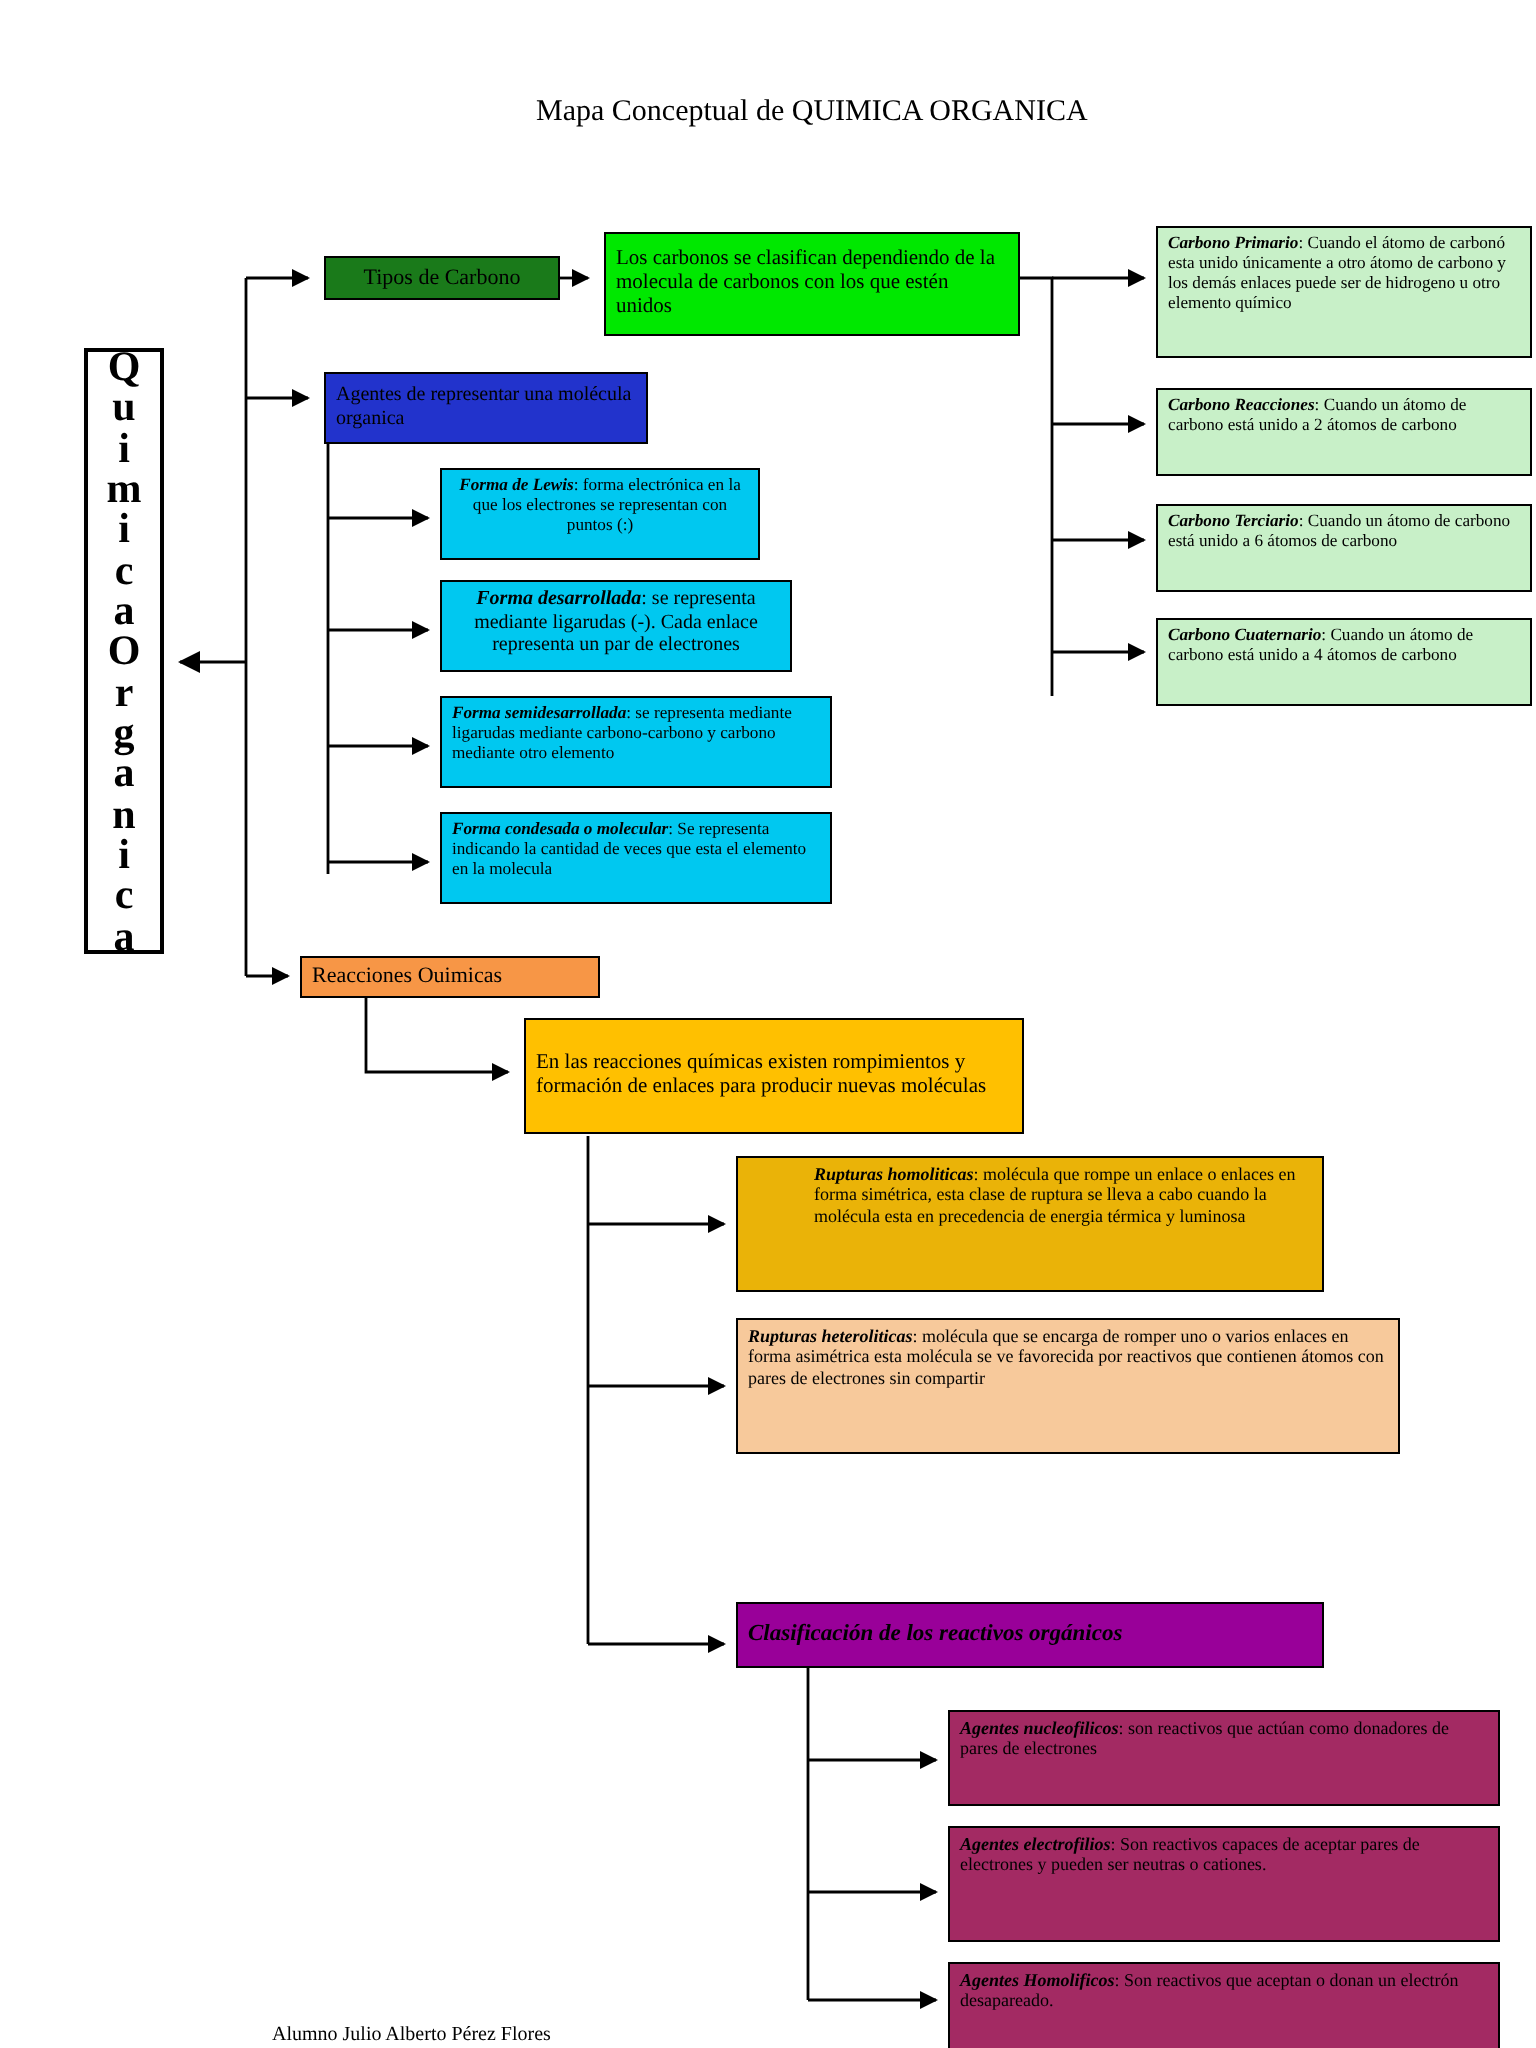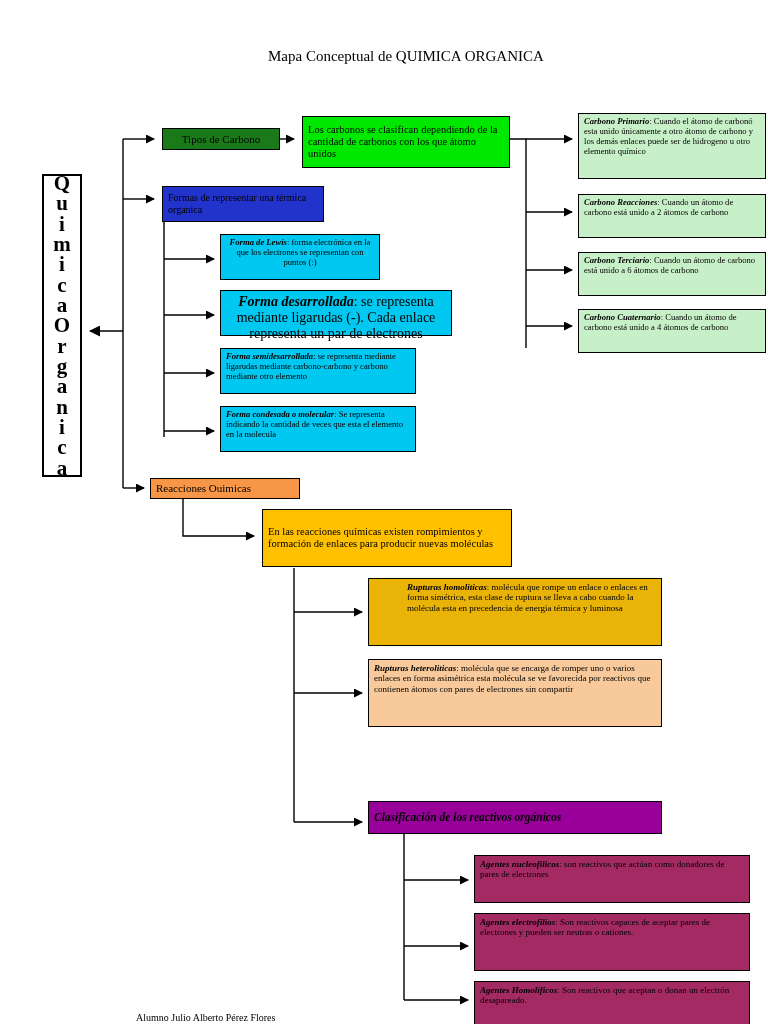--- a/index.html
+++ b/index.html
@@ -93,47 +93,47 @@
   </div>
 
   <div class="box pad" style="left:134px;top:128px;width:118px;height:22px;background:#1a7a1a;
               font-size:11px;text-align:center;display:flex;align-items:center;
               justify-content:center;">
     <span>Tipos de Carbono</span>
   </div>
 
   <div class="box pad" style="left:274px;top:116px;width:208px;height:52px;background:#00e800;
               font-size:10.5px;display:flex;align-items:center;">
-    <span>Los carbonos se clasifican dependiendo  de la cantidad  de carbonos con  los que átomo unidos</span>
+    <span>Los carbonos se clasifican dependiendo  de la molecula  de carbonos con  los que estén unidos</span>
   </div>
 
   <div class="box pad" style="left:550px;top:113px;width:188px;height:66px;background:#c8f0c8;font-size:8.6px;">
     <span class="ital">Carbono Primario</span><span>: Cuando el átomo de carbonó esta unido únicamente  a otro átomo de carbono y los demás  enlaces puede ser de hidrogeno u otro elemento químico</span>
   </div>
   <div class="box pad" style="left:550px;top:194px;width:188px;height:44px;background:#c8f0c8;font-size:8.6px;">
     <span class="ital">Carbono Reacciones</span><span>: Cuando un átomo de carbono está unido a 2 átomos de carbono</span>
   </div>
   <div class="box pad" style="left:550px;top:252px;width:188px;height:44px;background:#c8f0c8;font-size:8.6px;">
     <span class="ital">Carbono Terciario</span><span>: Cuando un átomo de carbono está unido a 6  átomos de carbono</span>
   </div>
   <div class="box pad" style="left:550px;top:309px;width:188px;height:44px;background:#c8f0c8;font-size:8.6px;">
     <span class="ital">Carbono Cuaternario</span><span>: Cuando un átomo de carbono está unido a 4 átomos de carbono</span>
   </div>
 
   <div class="box pad" style="left:134px;top:186px;width:162px;height:36px;background:#2233cc;
               font-size:10px;display:flex;align-items:center;">
-    <span>Formas de representar una térmica organica</span>
+    <span>Agentes de representar una molécula organica</span>
   </div>
 
   <div class="box pad" style="left:192px;top:234px;width:160px;height:46px;background:#00c8f0;
               font-size:8.6px;text-align:center;">
     <span class="ital">Forma de Lewis</span><span>: forma electrónica en la que los electrones se representan con puntos (:)</span>
   </div>
-  <div class="box pad" style="left:192px;top:290px;width:232px;height:46px;background:#00c8f0;
-              font-size:14px;text-align:center;">
+  <div class="box pad" style="left:192px;top:290px;width:176px;height:46px;background:#00c8f0;
+              font-size:10px;text-align:center;">
     <span class="ital">Forma desarrollada</span><span>: se representa mediante ligarudas (-). Cada enlace representa un par de electrones</span>
   </div>
   <div class="box pad" style="left:192px;top:348px;width:196px;height:46px;background:#00c8f0;
               font-size:8.6px;">
     <span class="ital">Forma semidesarrollada</span><span>: se representa mediante ligarudas mediante carbono-carbono y carbono mediante otro elemento</span>
   </div>
   <div class="box pad" style="left:192px;top:406px;width:196px;height:46px;background:#00c8f0;
               font-size:8.6px;">
     <span class="ital">Forma condesada o molecular</span><span>: Se representa indicando la cantidad de veces que esta el elemento en la molecula</span>
   </div>
@@ -144,21 +144,21 @@
   </div>
 
   <div class="box pad" style="left:234px;top:509px;width:250px;height:58px;background:#ffc000;
               font-size:10.5px;display:flex;align-items:center;">
     <span>En las reacciones químicas existen rompimientos y formación de  enlaces para producir nuevas moléculas</span>
   </div>
 
   <div class="box pad" style="left:340px;top:578px;width:294px;height:68px;background:#eab308;font-size:9px;padding-left:38px;">
     <span class="ital">Rupturas homoliticas</span><span>: molécula que  rompe  un enlace o enlaces en forma simétrica,  esta clase de ruptura se lleva a cabo cuando la molécula  esta en precedencia de energia térmica y luminosa</span>
   </div>
-  <div class="box pad" style="left:340px;top:659px;width:294px;height:68px;background:#f7c99b;font-size:9px;">
+  <div class="box pad" style="left:340px;top:659px;width:332px;height:68px;background:#f7c99b;font-size:9px;">
     <span class="ital">Rupturas heteroliticas</span><span>: molécula que se encarga de romper uno o varios enlaces en forma asimétrica esta molécula se ve favorecida por reactivos que contienen átomos con pares de electrones sin compartir</span>
   </div>
 
   <div class="box pad" style="left:340px;top:801px;width:294px;height:33px;background:#990099;
               font-size:11.5px;font-style:italic;font-weight:bold;
               display:flex;align-items:center;">
     <span>Clasificación de los reactivos orgánicos</span>
   </div>
 
   <div class="box pad" style="left:446px;top:855px;width:276px;height:48px;background:#a32a63;font-size:9px;">

